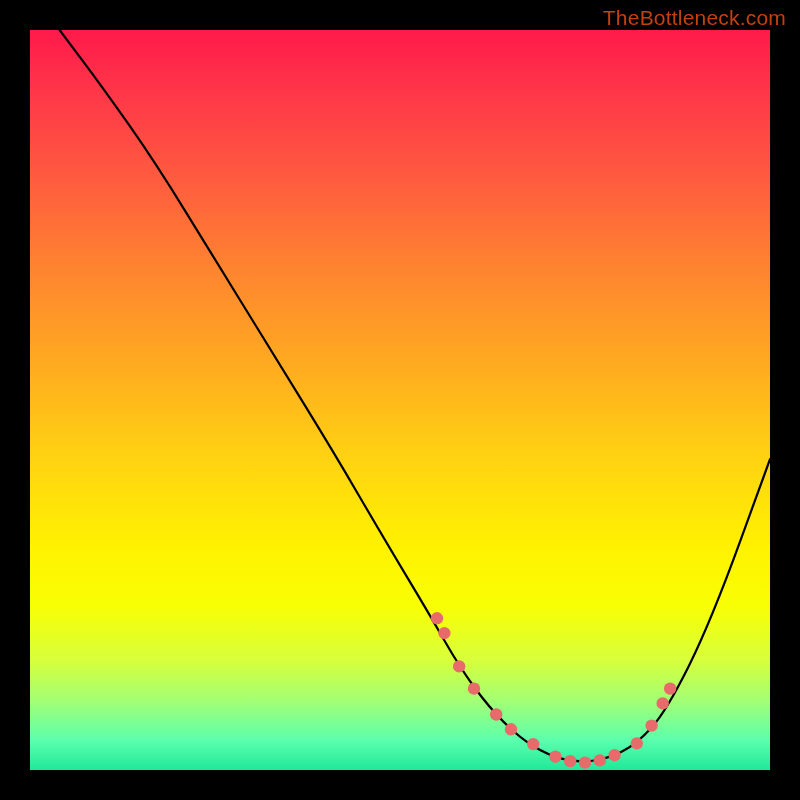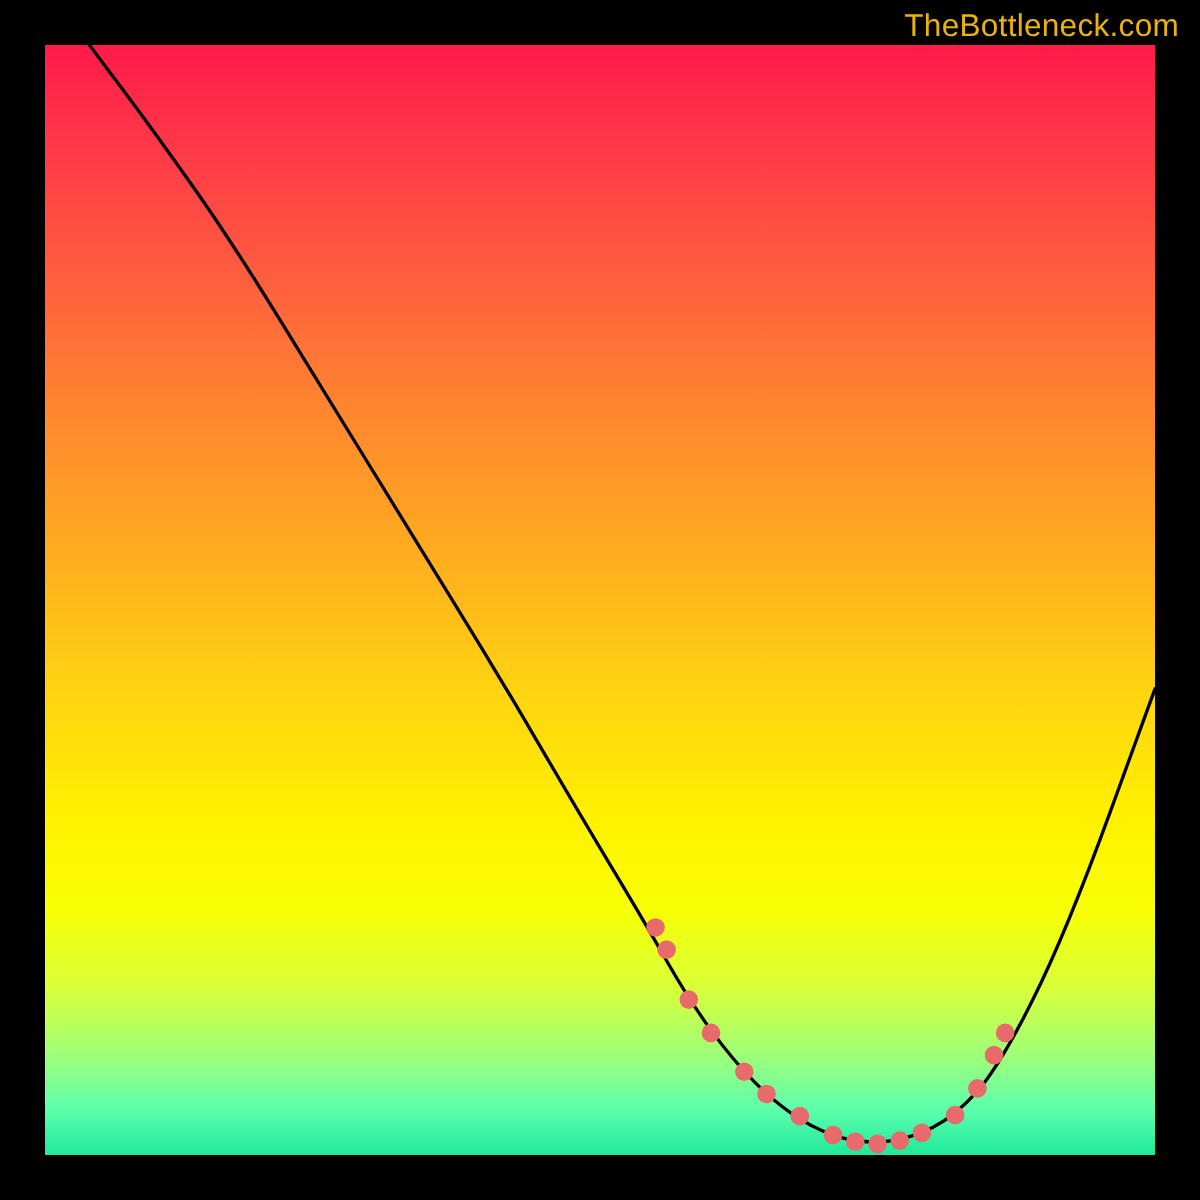--- a/index.html
+++ b/index.html
@@ -7,21 +7,21 @@
     width: 800px;
     height: 800px;
     background: #000;
     position: relative;
     font-family: Arial, sans-serif;
   }
   .watermark {
     position: absolute;
     top: 6px;
     right: 14px;
-    color: #eab308;
+    color: #c2410c;
     font-size: 21px;
     letter-spacing: 0.2px;
     z-index: 10;
   }
   .plot-area {
     position: absolute;
     left: 30px;
     top: 30px;
     width: 740px;
     height: 740px;

